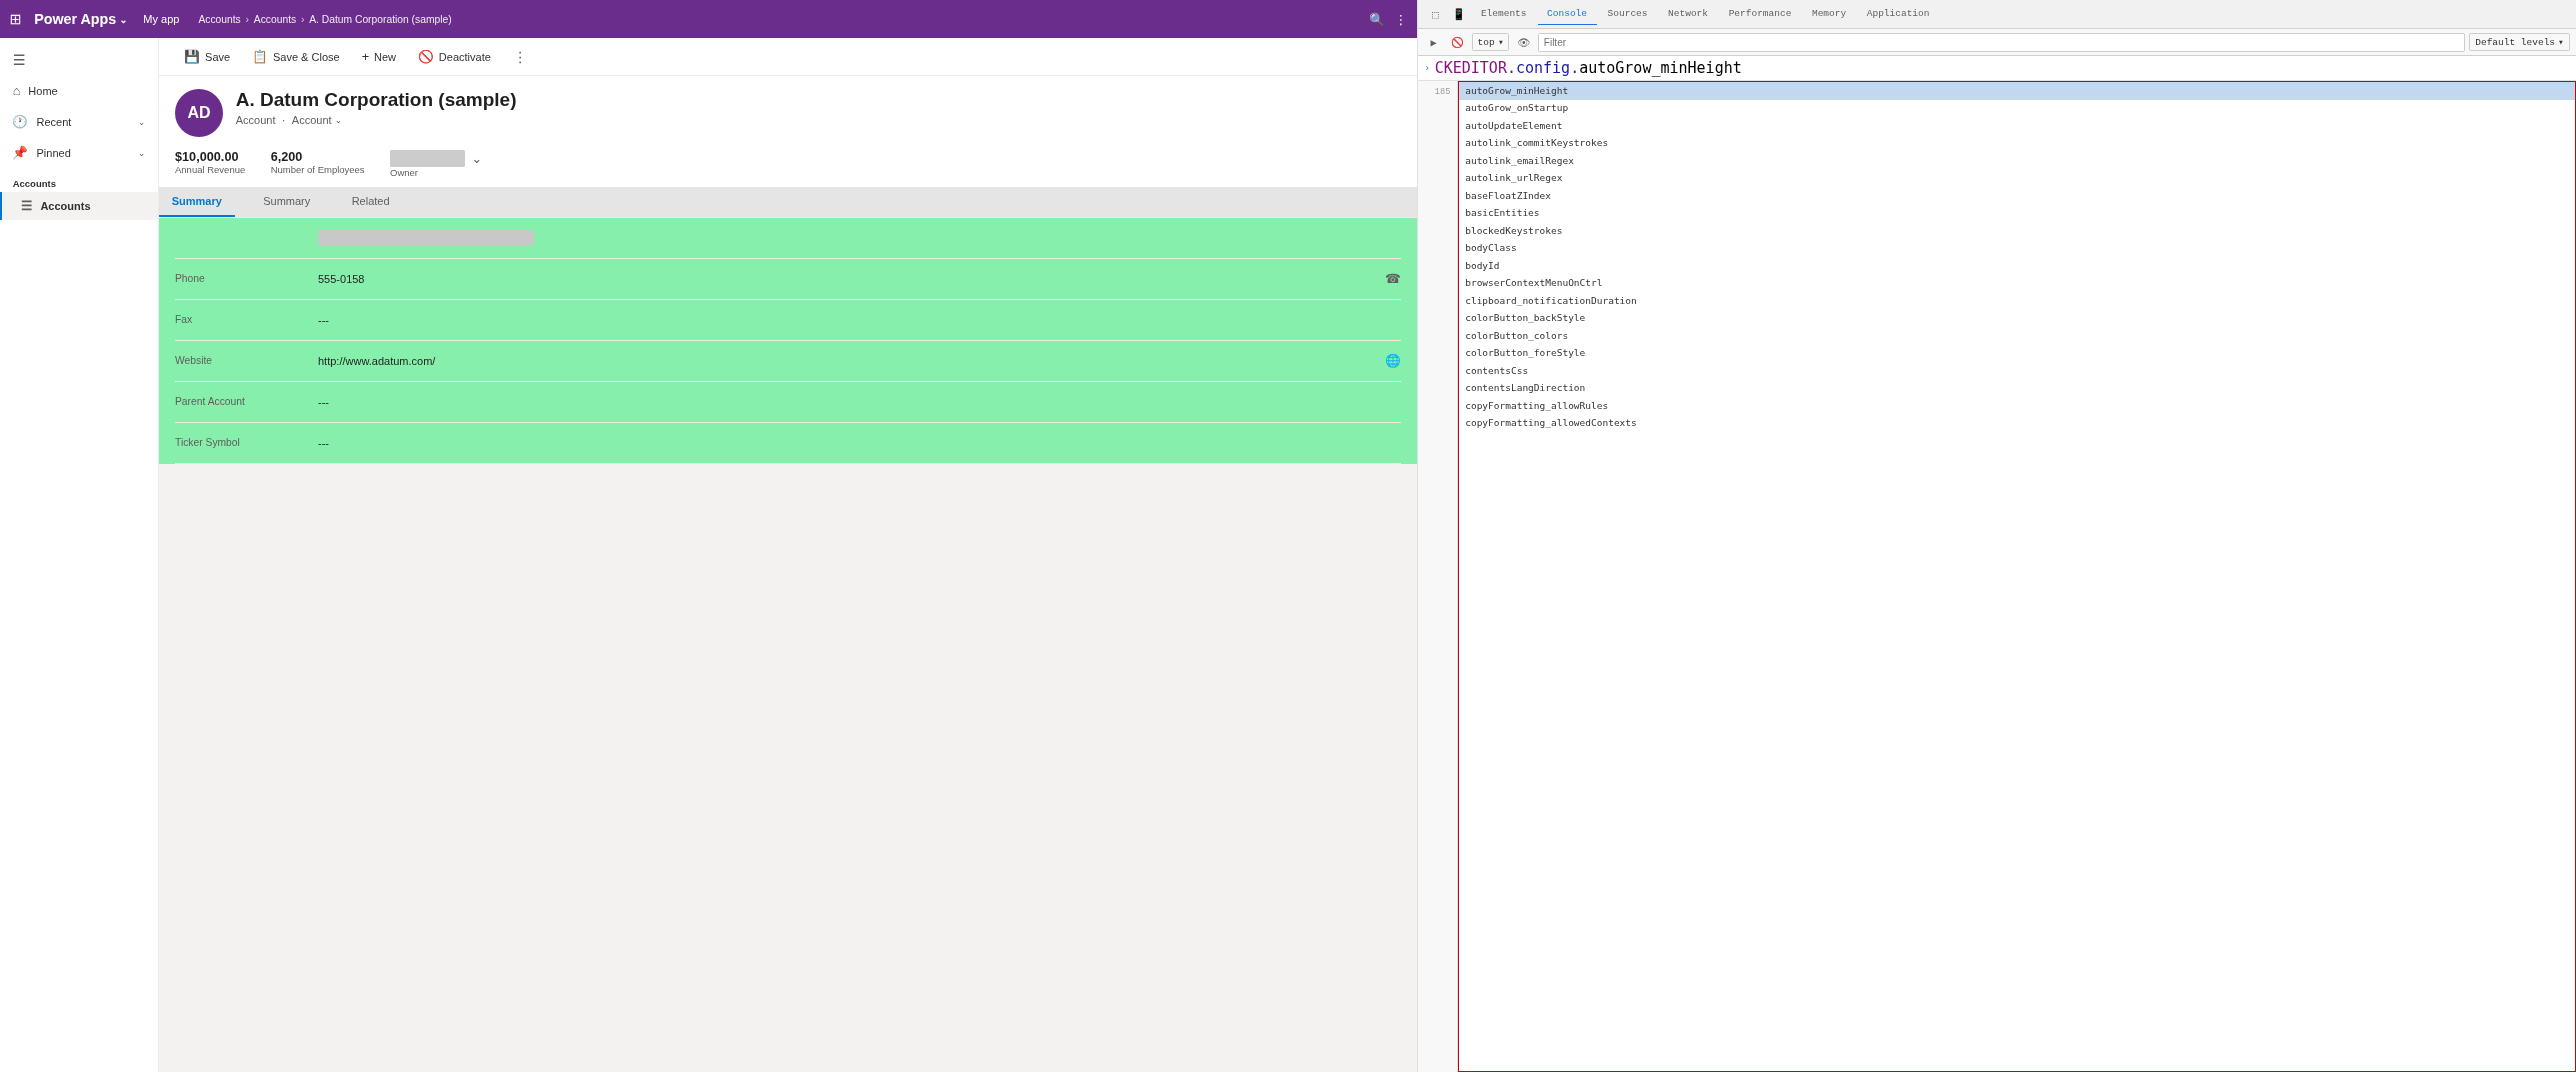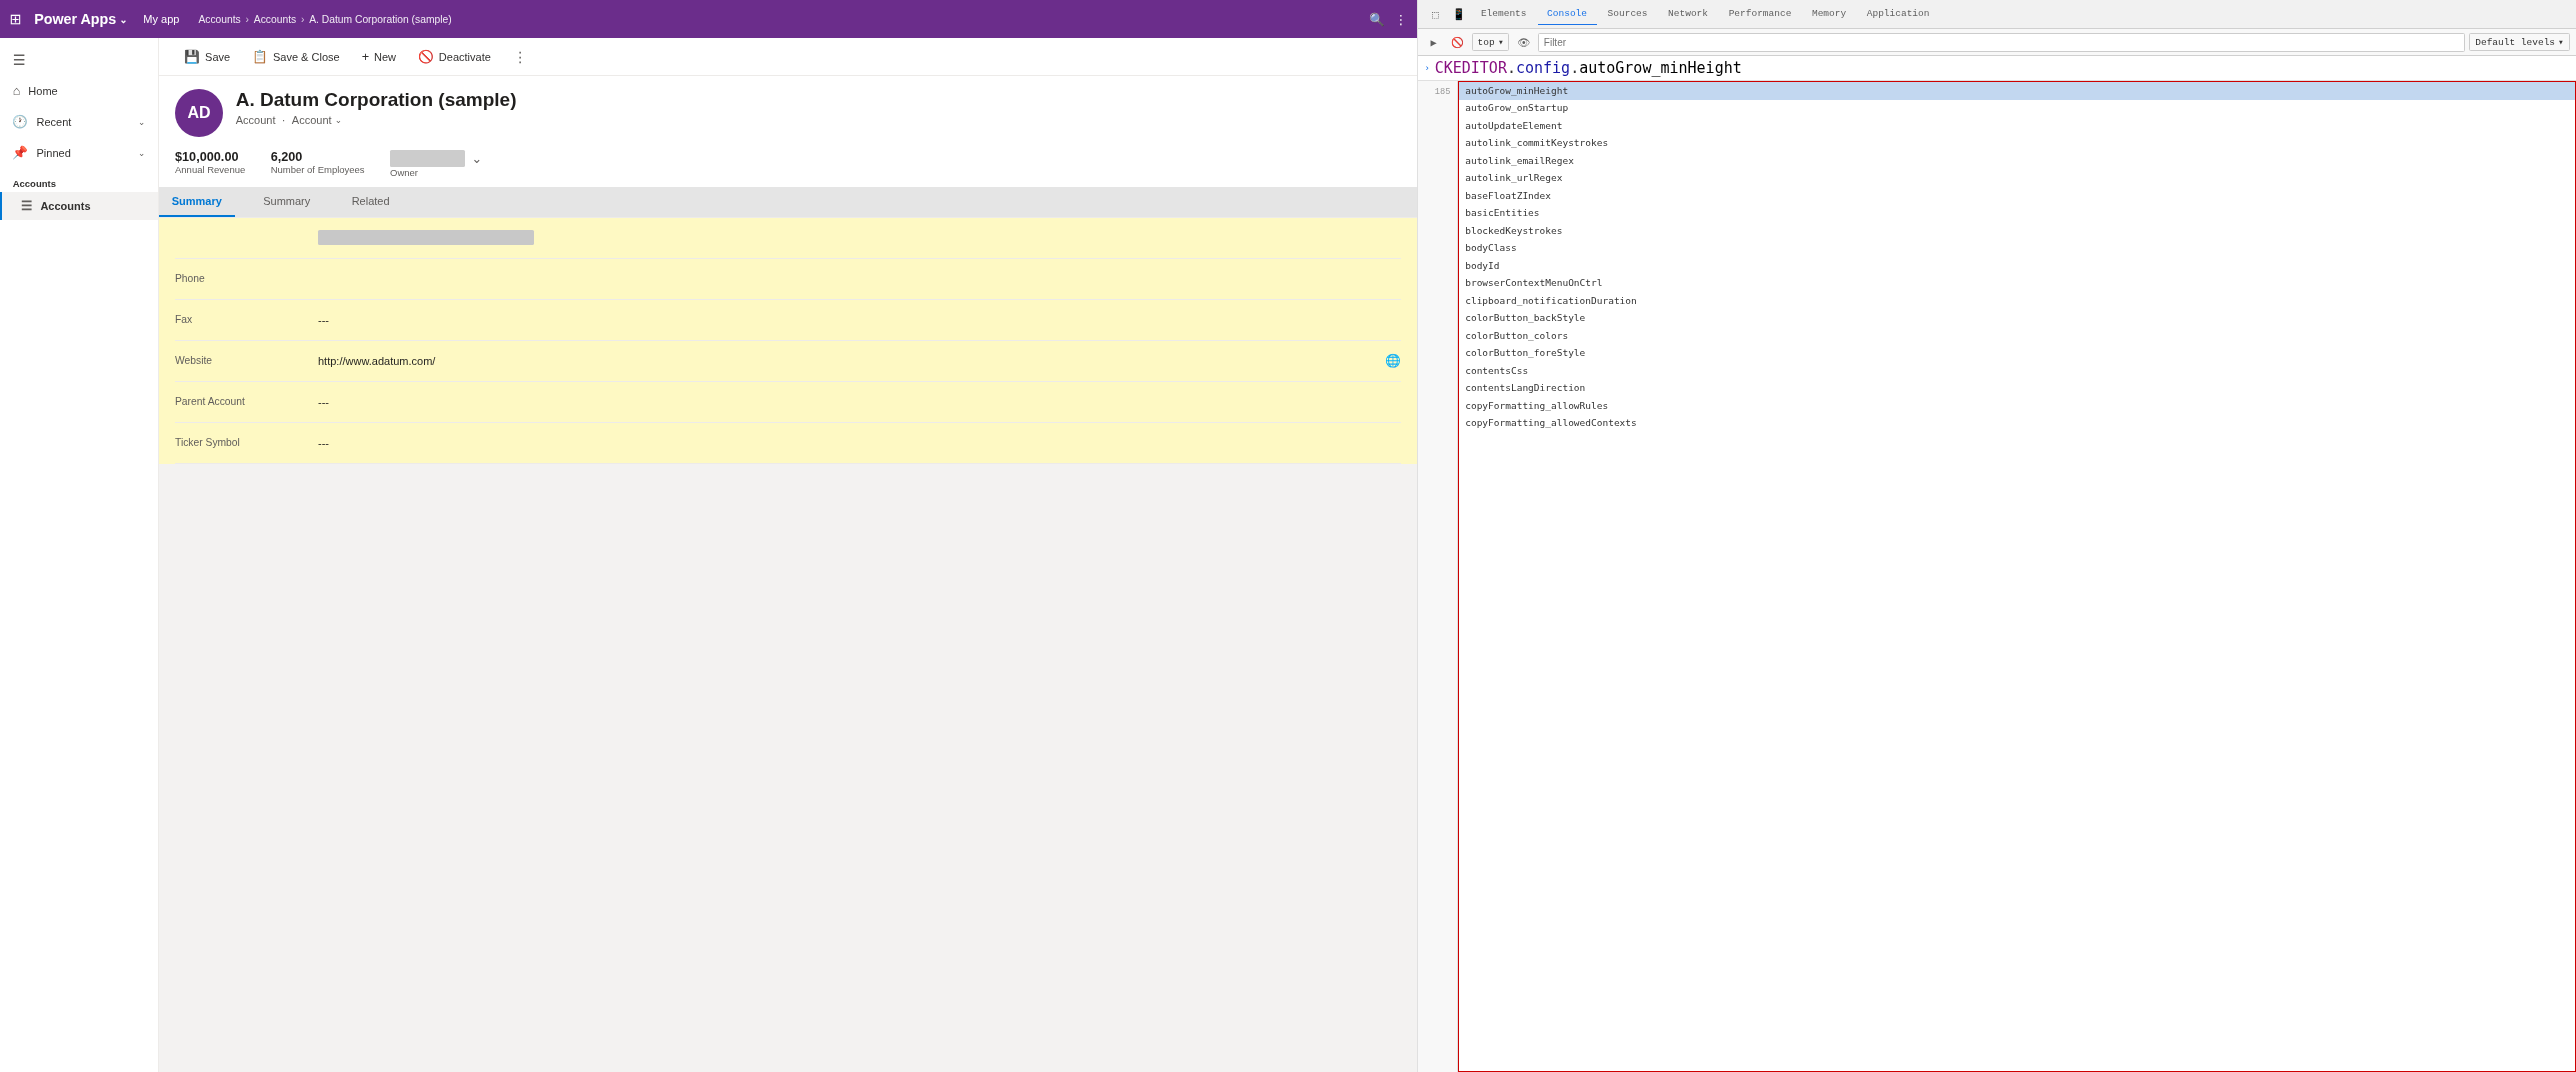--- a/index.html
+++ b/index.html
@@ -163,21 +163,21 @@
       margin-bottom: -0.8px;
     }
     .tab.active {
       color: #0078d4;
       border-bottom-color: #0078d4;
       font-weight: 600;
     }
 
     
     .form-scroll { flex: 1; overflow-y: auto; background: #f3f2f1; padding: 0; }
-    .form-container { background: #fef9c3; margin: 0; padding: 0 16px; }
+    .form-container { background: #86efac; margin: 0; padding: 0 16px; }
     .form-row {
       display: flex;
       align-items: center;
       border-bottom: 0.8px solid #edebe9;
       padding: 9.5px 0;
       min-height: 41px;
     }
     .form-label { width: 143px; font-size: 10.3px; color: #605e5c; flex-shrink: 0; }
     .form-value { flex: 1; font-size: 11px; color: #201f1e; display: flex; align-items: center; gap: 6.4px; }
     .form-value .field-icon { color: #605e5c; font-size: 12.7px; margin-left: auto; }
@@ -456,20 +456,24 @@
 
           <div class="form-row">
             <div class="form-label"></div>
             <div class="form-value">
               <span style="background:#c8c8c8;color:transparent;border-radius:1.6px;padding:1.6px 32px;">A. Datum Corporation (sample)</span>
             </div>
           </div>
 
           <div class="form-row">
             <div class="form-label">Phone</div>
+            <div class="form-value">
+              <span>555-0158</span>
+              <span class="field-icon">☎</span>
+            </div>
           </div>
 
           <div class="form-row">
             <div class="form-label">Fax</div>
             <div class="form-value">
               <span>---</span>
             </div>
           </div>
 
           <div class="form-row">

